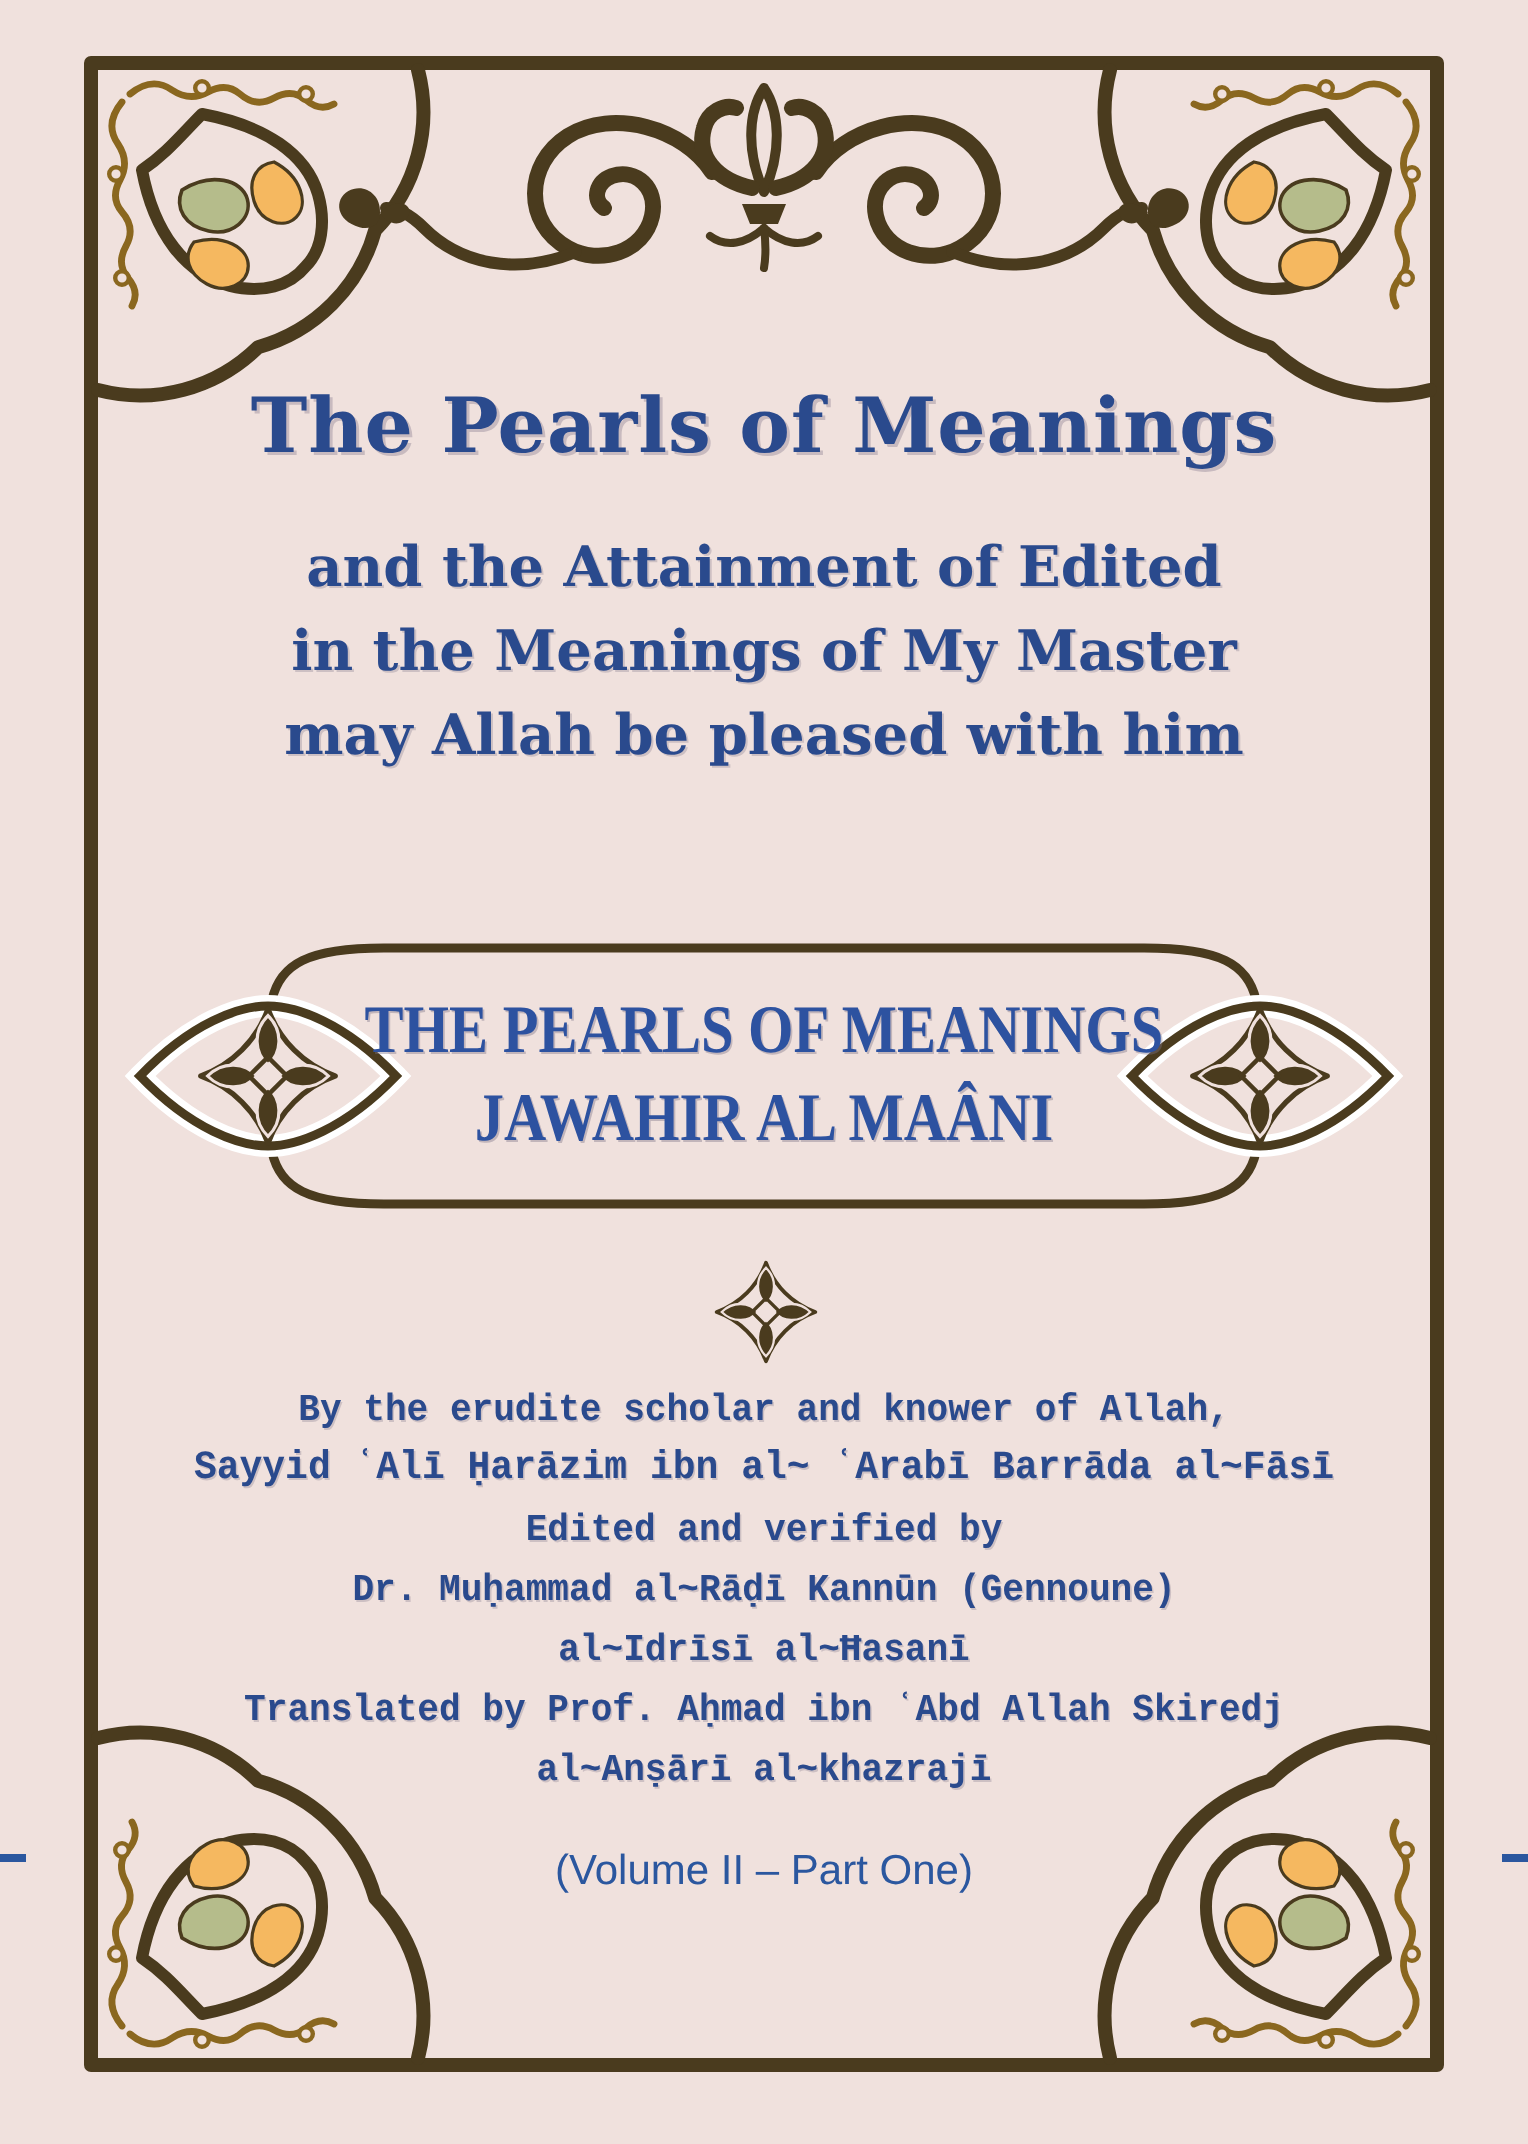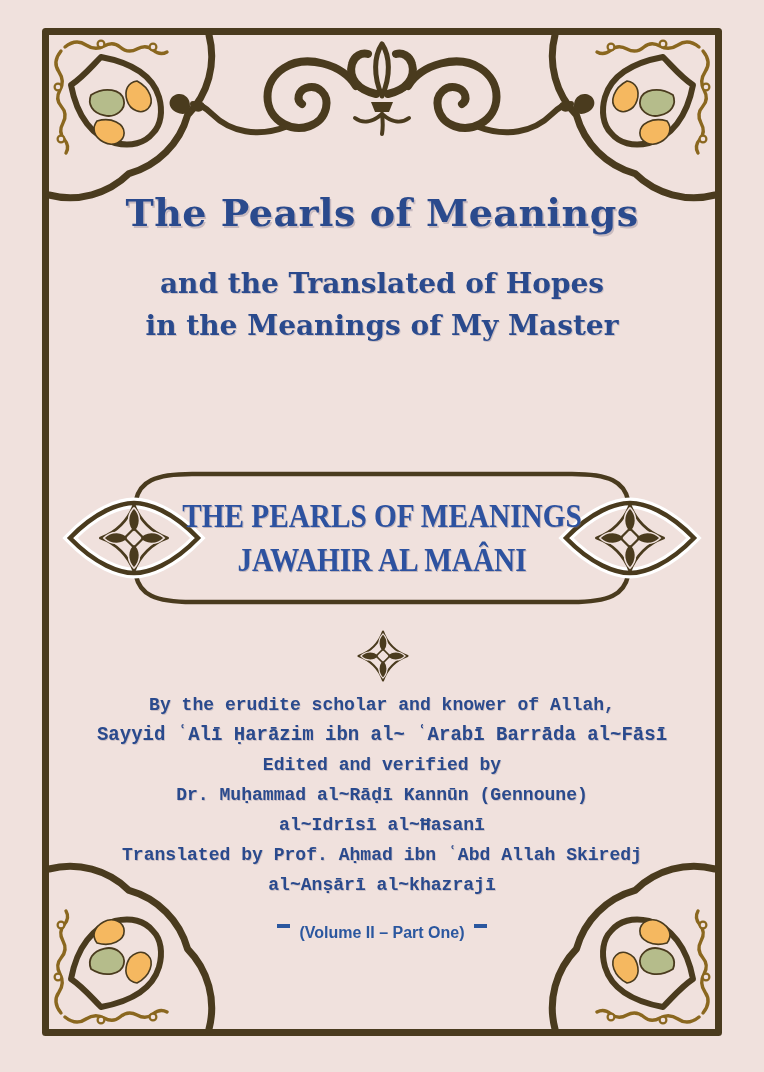--- a/index.html
+++ b/index.html
@@ -32,23 +32,23 @@
   .cartouche-text{top:474px;height:128px;display:flex;flex-direction:column;
             justify-content:center;color:var(--cartouche-blue);
             font-family:"Liberation Serif",serif;font-weight:bold;font-size:34px;line-height:44px;
             text-shadow:1px 1px 0 rgba(125,115,135,.4)}
   .cartouche-text .cond{display:block;transform:scaleX(.86)}
   .credits{top:690px;color:var(--title-blue);font-family:Liberation Mono, monospace;
            font-weight:bold;font-size:19px;line-height:30px;
            text-shadow:.8px .8px 0 rgba(125,115,135,.3)}
   .credits .cl{display:block;transform:scaleX(.95)}
   .credits .lg{font-size:20px}
-  .volume{top:924px;display:flex;justify-content:center;align-items:center;gap:9px;
+  .volume{top:924px;display:flex;justify-content:space-between;align-items:center;gap:9px;
           color:var(--volume-blue);font-family:"Liberation Sans",sans-serif;
-          font-weight:bold;font-size:16px}
+          font-weight:normal;font-size:21px}
   .vbar{display:inline-block;width:13px;height:4.5px;background:var(--volume-blue);
         transform:translateY(-7px)}
 </style>
 </head>
 <body>
 
 <svg id="ornaments" width="764" height="1072" viewBox="0 0 764 1072">
   <defs>
 
     <g id="corner">
@@ -117,22 +117,23 @@
   </g>
   <use href="#side-rosette" transform="translate(134,538)"></use>
   <use href="#side-rosette" transform="translate(630,538) scale(-1,1)"></use>
 
   <use href="#rosette-core" transform="translate(383,656) scale(0.82)"></use>
 </svg>
 
 <h1 class="abs title">The Pearls of Meanings</h1>
 
 <div class="abs subtitle">
-  <div>and the Translated of Hopes</div>
+  <div>and the Attainment of Edited</div>
   <div>in the Meanings of My Master</div>
+  <div>may Allah be pleased with him</div>
 </div>
 
 <div class="abs cartouche-text">
   <span class="cond">THE PEARLS OF MEANINGS</span>
   <span class="cond">JAWAHIR AL MAÂNI</span>
 </div>
 
 <div class="abs credits">
   <span class="cl">By the erudite scholar and knower of Allah,</span>
   <span class="cl lg">Sayyid ʿAlī Ḥarāzim ibn al~ ʿArabī Barrāda al~Fāsī</span>

